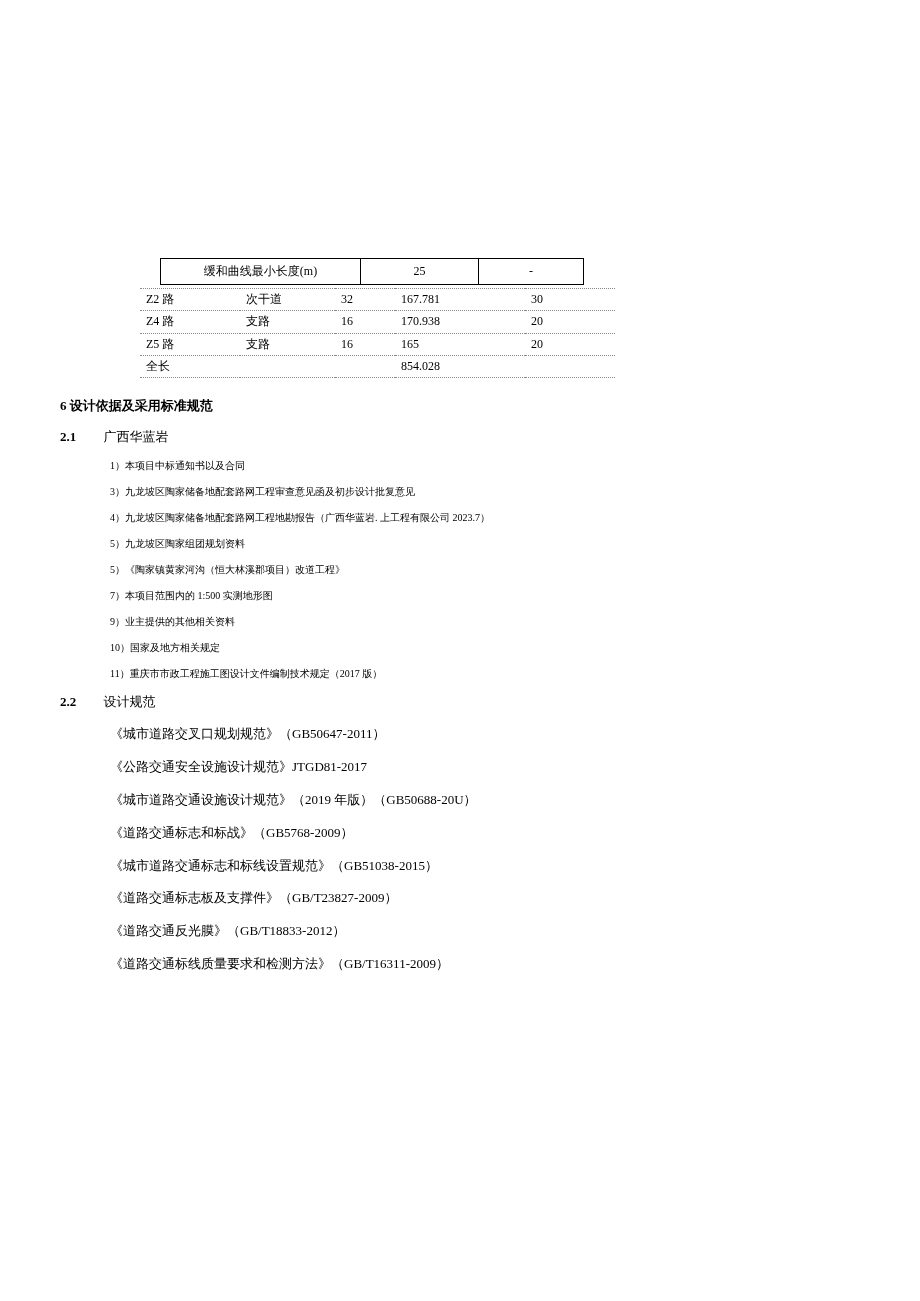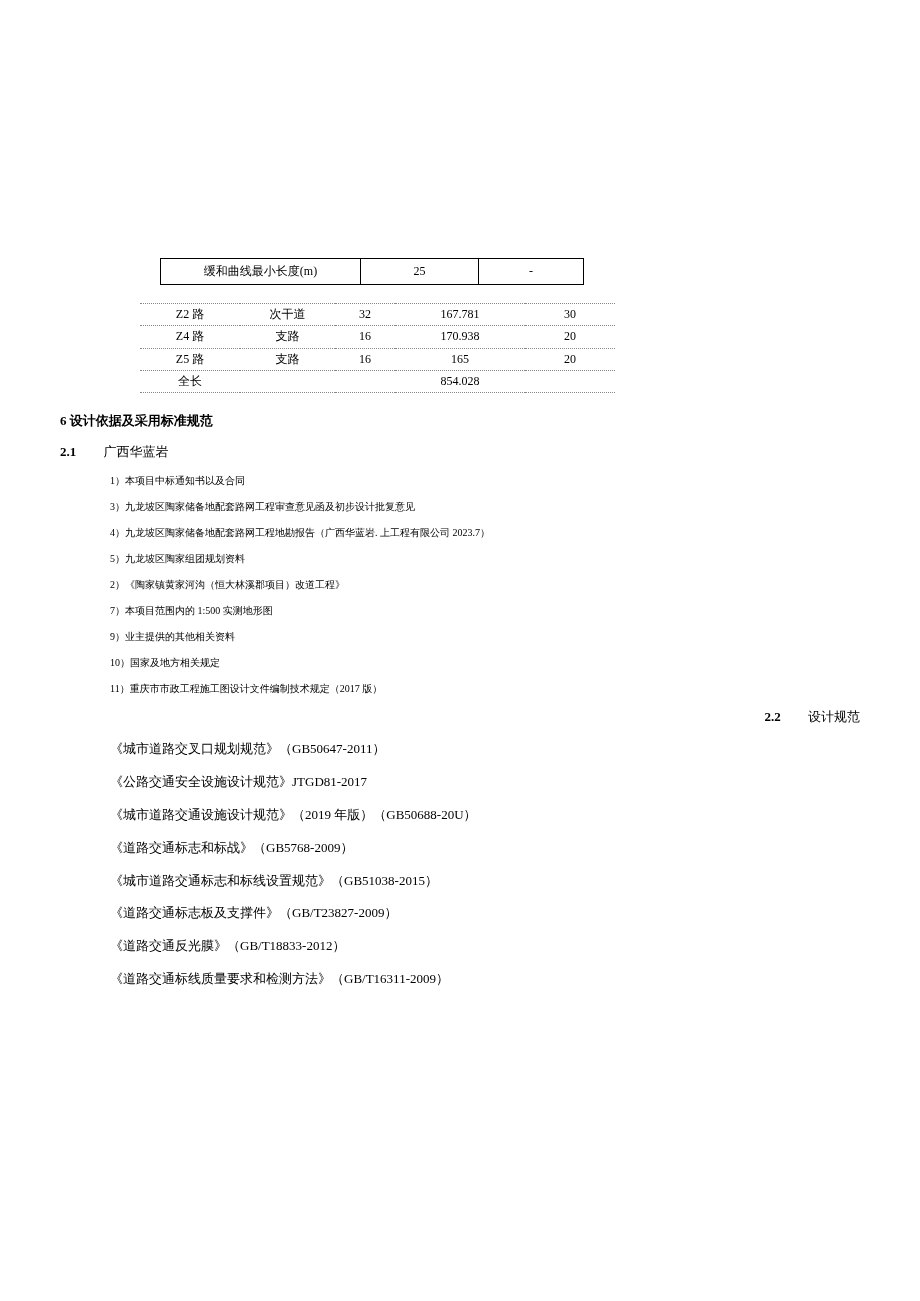--- a/index.html
+++ b/index.html
@@ -11,21 +11,21 @@
       font-family: "SimSun", "宋体", serif;
       font-size: 13px;
       line-height: 1.6;
       color: #000;
       background: #fff;
       padding: 258px 60px 60px 60px;
       width: 920px;
     }
     .table-wrapper-1 {
       margin-left: 100px;
-      margin-bottom: 18px;
+      margin-bottom: 3px;
     }
     .table-wrapper-2 {
       margin-left: 80px;
       margin-bottom: 18px;
     }
     table {
       border-collapse: collapse;
       font-size: 12px;
     }
     .table1 td {
@@ -37,21 +37,21 @@
     .table1 .col-a { width: 200px; }
     .table1 .col-b { width: 118px; }
     .table1 .col-c { width: 105px; }
     .table2 td {
       border: 1px dotted #888;
       border-top: 1px dotted #888;
       border-bottom: 1px dotted #888;
       border-left: none;
       border-right: none;
       padding: 1px 6px;
-      text-align: center;
+      text-align: left;
       vertical-align: middle;
       margin-top: 24px;
     }
     .table2 .c1 { width: 100px; }
     .table2 .c2 { width: 95px; }
     .table2 .c3 { width: 60px; }
     .table2 .c4 { width: 130px; }
     .table2 .c5 { width: 90px; }
     .h-section {
       font-weight: bold;
@@ -77,21 +77,20 @@
     .spec-list {
       padding-left: 50px;
       margin-top: 12px;
     }
     .spec-list .spec {
       margin-bottom: 12px;
       font-size: 13px;
     }
     .sec22 {
       margin-top: 4px;
-      text-align: right;
     }
   </style>
 </head>
 <body>
 
 <div class="table-wrapper-1">
   <table class="table1">
     <tbody>
         <tr>
       <td class="col-a">缓和曲线最小长度(m)</td>
@@ -142,21 +141,21 @@
 <div class="h-sub">
   <span>2.1</span>
   <span class="sub-label">广西华蓝岩</span>
 </div>
 
 <div class="item-list">
   <div class="item">1）本项目中标通知书以及合同</div>
   <div class="item">3）九龙坡区陶家储备地配套路网工程审查意见函及初步设计批复意见</div>
   <div class="item">4）九龙坡区陶家储备地配套路网工程地勘报告（广西华蓝岩. 上工程有限公司 2023.7）</div>
   <div class="item">5）九龙坡区陶家组团规划资料</div>
-  <div class="item">2）《陶家镇黄家河沟（恒大林溪郡项目）改道工程》</div>
+  <div class="item">5）《陶家镇黄家河沟（恒大林溪郡项目）改道工程》</div>
   <div class="item">7）本项目范围内的 1:500 实测地形图</div>
   <div class="item">9）业主提供的其他相关资料</div>
   <div class="item">10）国家及地方相关规定</div>
   <div class="item">11）重庆市市政工程施工图设计文件编制技术规定（2017 版）</div>
 </div>
 
 <div class="h-sub sec22">
   <span>2.2</span>
   <span class="sub-label">设计规范</span>
 </div>

